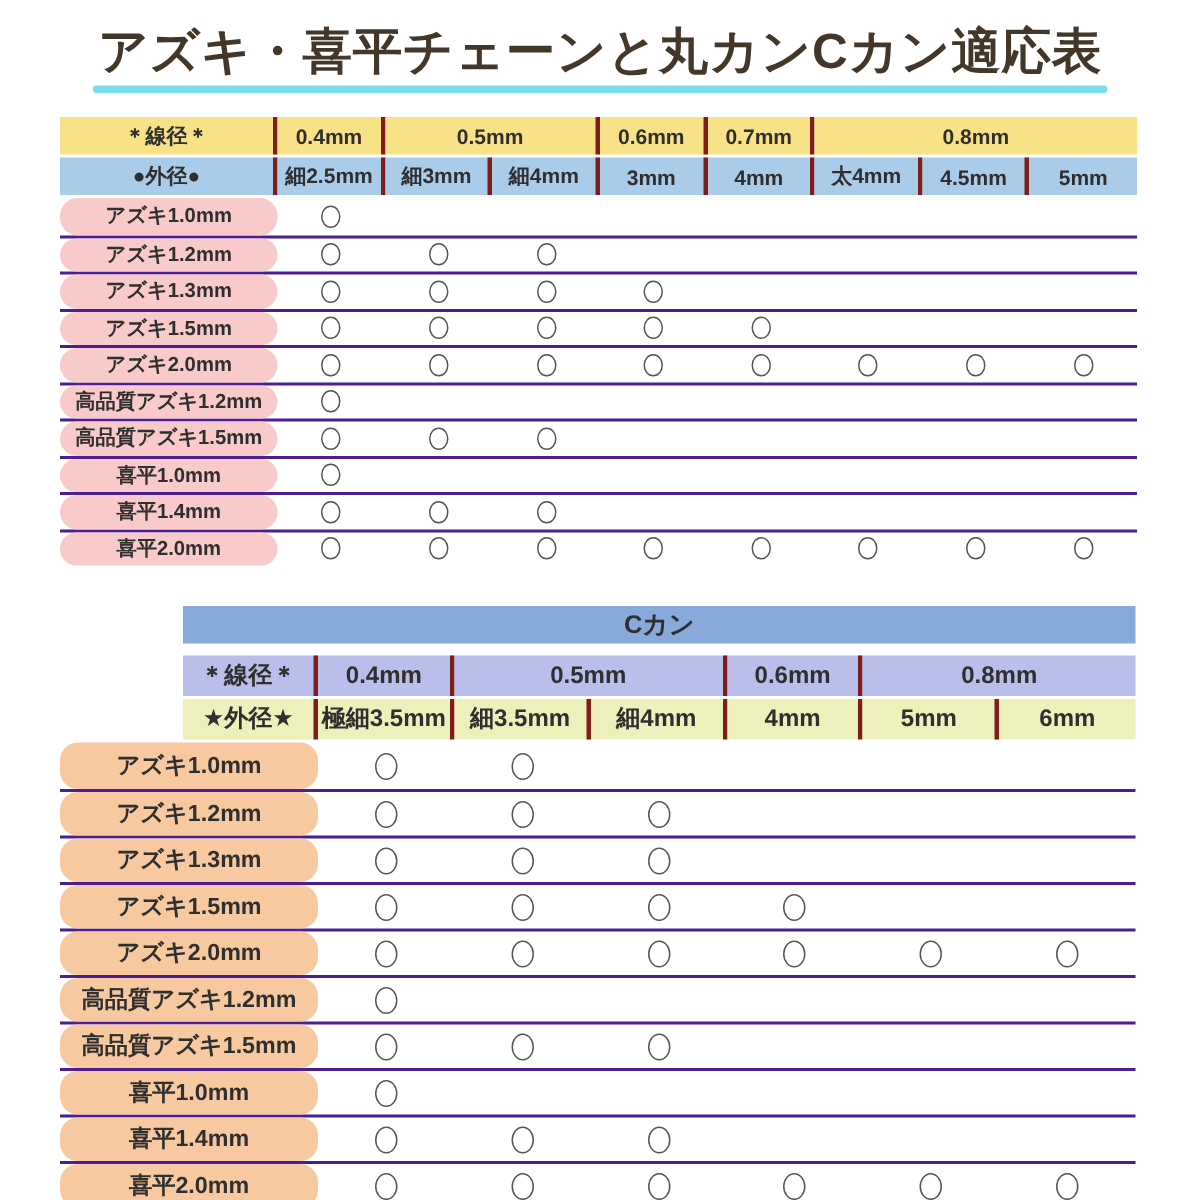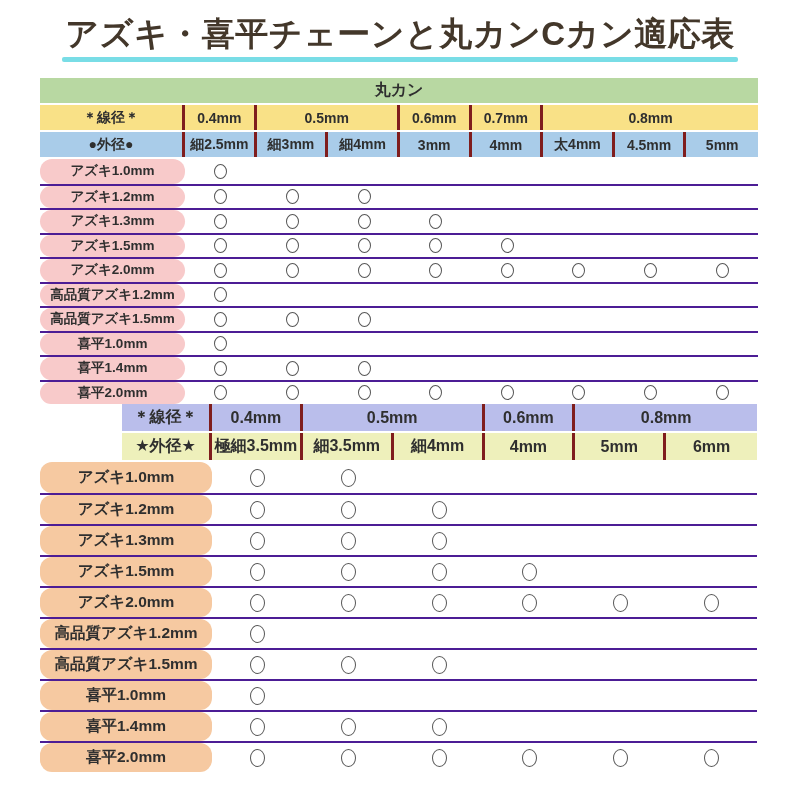--- a/index.html
+++ b/index.html
@@ -60,21 +60,20 @@
   .table1 .mark{width:13px;height:15px;}
   .table2 .mark{width:15px;height:18px;}
 </style>
 </head>
 <body>
 
 <div class="page-title">アズキ・喜平チェーンと丸カンCカン適応表</div>
 <div class="title-underline"></div>
 
 <div class="ctable table1" style="--band: #b8d8a2; --senkei: #f9e187; --gaikei: #a9cce9; --label: #f8caca;">
-    <div class="band">丸カン</div>
     <div class="row hrow senkei">
       <div class="hcell" style="background: rgb(249, 225, 135);">＊線径＊</div>
       <div class="hcell">0.4mm</div>
       <div class="hcell" style="grid-column: span 2;">0.5mm</div>
       <div class="hcell">0.6mm</div>
       <div class="hcell">0.7mm</div>
       <div class="hcell" style="grid-column: span 3;">0.8mm</div>
     </div>
     <div class="row hrow gaikei">
       <div class="hcell">●外径●</div>
@@ -266,20 +265,21 @@
       </div>
       <div class="dcell">
         <span class="mark"></span>
       </div>
       <div class="dcell">
         <span class="mark"></span>
       </div>
     </div>
   </div>
 <div class="ctable table2" style="--band: #88aada; --senkei: #babeeb; --gaikei: #eef0bb; --label: #f6c9a1;">
+    <div class="band">Cカン</div>
     <div class="row hrow senkei">
       <div class="hcell" style="background: rgb(186, 190, 235);">＊線径＊</div>
       <div class="hcell">0.4mm</div>
       <div class="hcell" style="grid-column: span 2;">0.5mm</div>
       <div class="hcell">0.6mm</div>
       <div class="hcell" style="grid-column: span 2;">0.8mm</div>
     </div>
     <div class="row hrow gaikei">
       <div class="hcell">★外径★</div>
       <div class="hcell">極細3.5mm</div>

